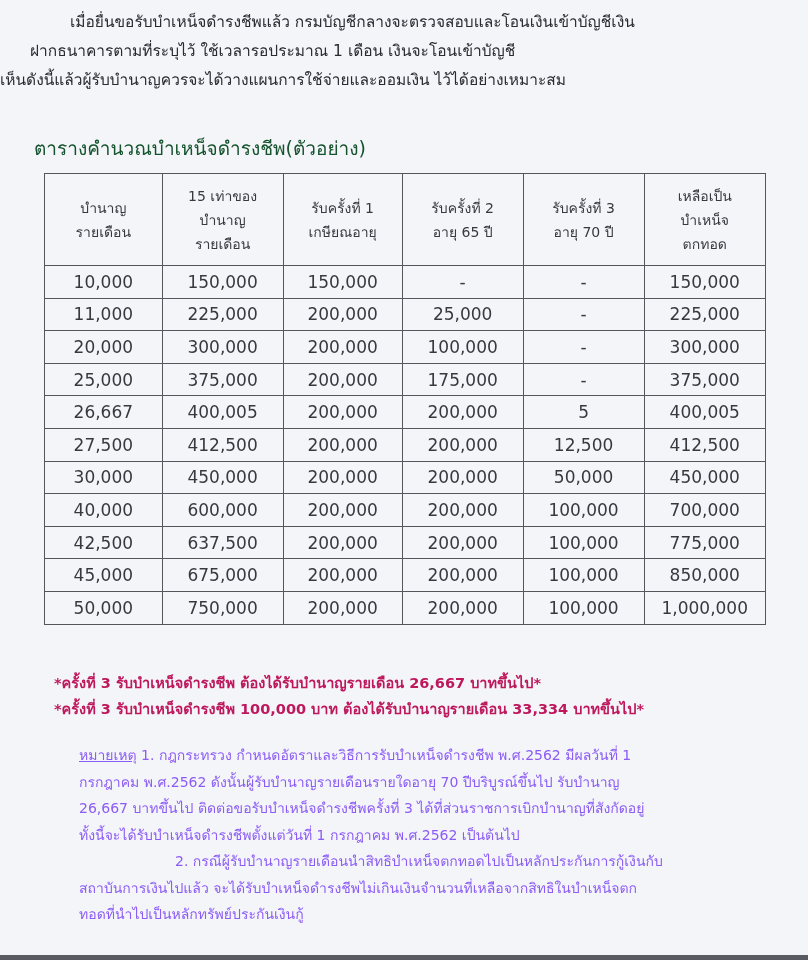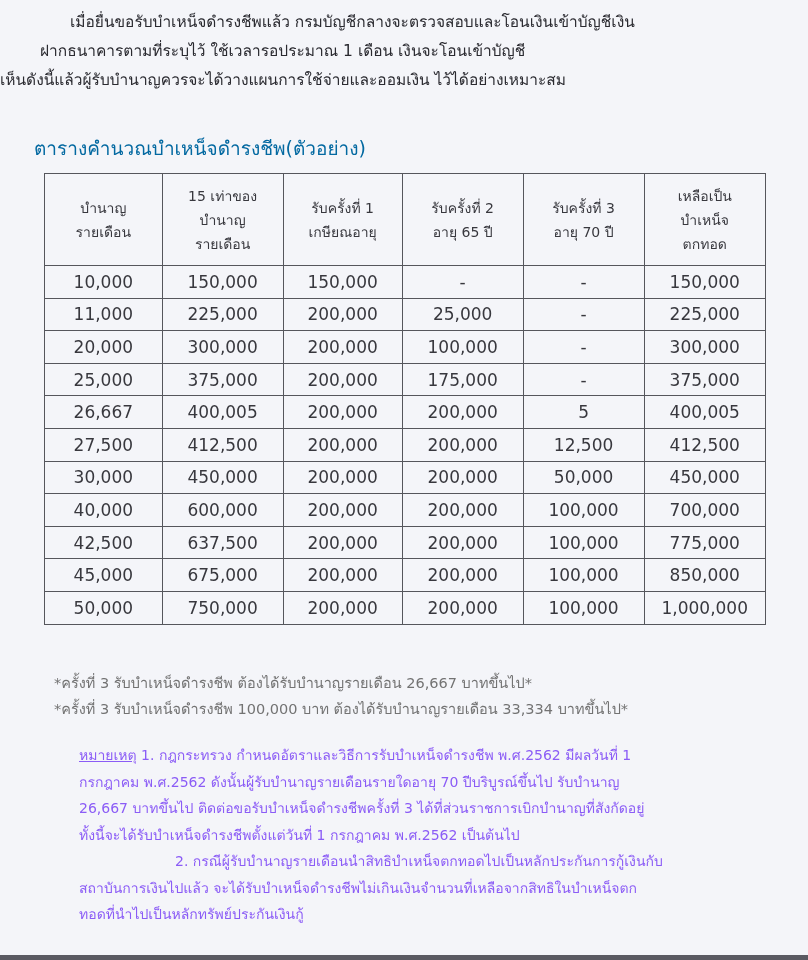--- a/index.html
+++ b/index.html
@@ -7,38 +7,38 @@
       width: 808px; height: 960px; overflow: hidden;
       background: #f4f5f9;
       font-family: "DejaVu Sans", "Liberation Sans", sans-serif;
       color: #2a2a30;
       position: relative;
     }
     .page { position: absolute; left: 0; top: 0; width: 808px; height: 960px; }
     .intro { position: absolute; left: 0; top: 8px; width: 808px; font-size: 15.5px; line-height: 29px; }
     .intro p { margin: 0; white-space: nowrap; }
     .intro .l1 { padding-left: 70px; }
-    .intro .l2 { padding-left: 40px; }
+    .intro .l2 { padding-left: 30px; }
     .intro .l3 { }
-    .title { position: absolute; left: 34px; top: 133px; font-size: 19px; color: #0369a1; white-space: nowrap; }
+    .title { position: absolute; left: 34px; top: 133px; font-size: 19px; color: #14532d; white-space: nowrap; }
     table.calc {
       position: absolute; left: 44px; top: 173px;
       border-collapse: collapse; width: 722px;
       font-family: "DejaVu Sans", sans-serif;
     }
     table.calc th, table.calc td {
       border: 1.5px solid #55565c;
       text-align: center; vertical-align: middle;
       color: #38383e;
     }
     table.calc th { font-weight: normal; font-size: 14px; line-height: 24px; height: 91px; padding: 0 4px; }
     table.calc td { font-size: 17px; height: 31.6px; padding: 0; }
     .c1 { width: 118px; } .c2 { width: 120px; } .c3 { width: 118px; }
     .c4 { width: 120px; margin-left: 12px; } .c5 { width: 120px; } .c6 { width: 118px; }
-    .notes-star { position: absolute; left: 54px; top: 670px; font-size: 14.5px; line-height: 26px; font-weight: normal; color: #737373; }
+    .notes-star { position: absolute; left: 54px; top: 670px; font-size: 14.5px; line-height: 26px; font-weight: bold; color: #be185d; }
     .notes-star p { margin: 0; white-space: nowrap; }
     .remarks { position: absolute; left: 38px; top: 742px; width: 740px; font-size: 14px; line-height: 26.5px; color: #8b5cf6; margin-left: 41px; }
     .remarks p { margin: 0; white-space: nowrap; }
     .remarks .u { text-decoration: underline; }
     .remarks .indent { padding-left: 96px; }
     .bottom-edge { position: absolute; left: 0; top: 955px; width: 808px; height: 5px; background: #5a5a62; }
   </style>
 </head>
 <body>
 

